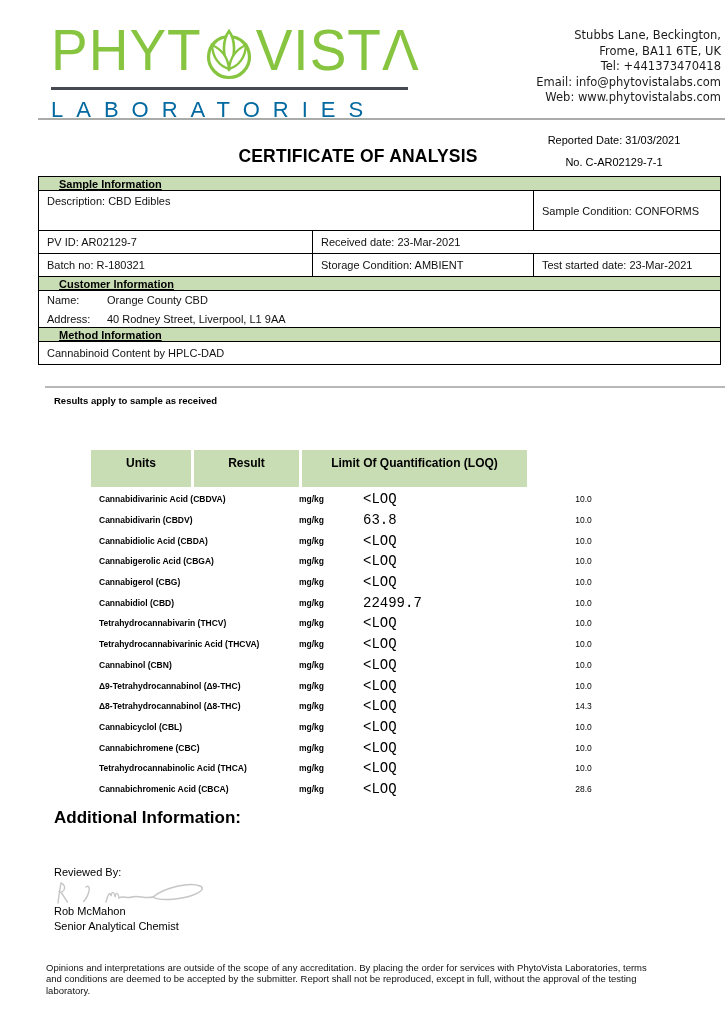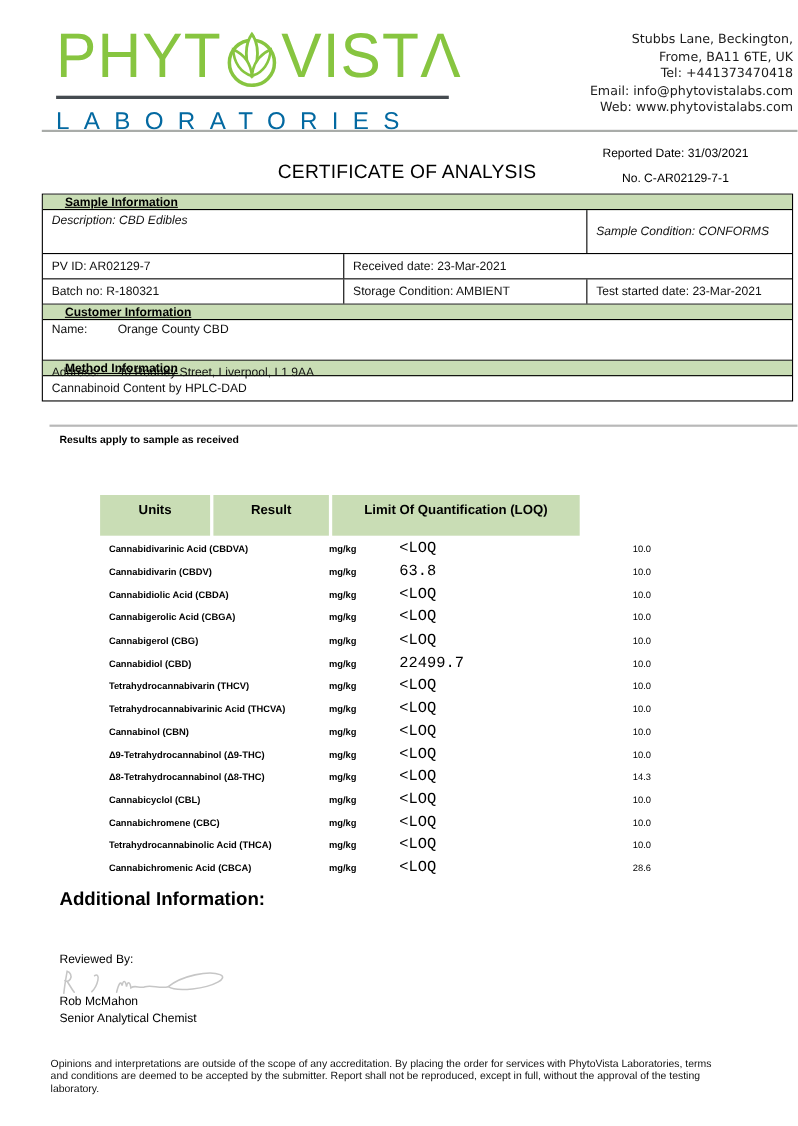--- a/index.html
+++ b/index.html
@@ -10,39 +10,39 @@
   .logo-row { position:absolute; left:27px; top:22px; display:flex; align-items:flex-end; color:#87C540; }
   .logo-word { font-size:55px; line-height:58px; font-weight:400; letter-spacing:1px; transform:scaleY(1.04); transform-origin:bottom left; }
   .logo-icon-wrap { width:52px; height:56px; margin:0 1px; display:flex; align-items:flex-end; }
   .logo-rule { position:absolute; left:27px; top:87px; width:357px; height:3px; background:#454b50; }
   .logo-sub { position:absolute; left:27px; top:97px; font-size:22px; letter-spacing:13px; color:#0369a1; white-space:nowrap; }
   .contact { position:absolute; right:28px; top:28px; text-align:right; font-family:"DejaVu Sans", sans-serif; font-size:11.5px; line-height:15.6px; color:#1b1b1b; }
   .top-divider { position:absolute; left:14px; top:118px; width:697px; height:2px; background:#a9aca9; }
 
   
   .report-meta { position:absolute; left:482px; top:130px; width:216px; text-align:center; font-size:11px; line-height:21.5px; color:#000; }
-  .doc-title { position:absolute; left:16px; top:146px; width:660px; text-align:center; font-size:17.5px; font-weight:normal; letter-spacing:.2px; color:#000; }
+  .doc-title { position:absolute; left:4px; top:146px; width:660px; text-align:center; font-size:17.5px; font-weight:bold; letter-spacing:.2px; color:#000; }
 
   
   .info-table { position:absolute; left:14px; top:176px; width:683px; border:1px solid #000; font-size:11px; }
   .bar { height:14px; background:#C9DDB5; border-bottom:1px solid #000; display:flex; align-items:center; padding-left:20px; }
   .bar span { font-weight:bold; text-decoration:underline; font-size:11px; color:#000; }
   .irow { display:flex; border-bottom:1px solid #000; }
   .irow:last-child { border-bottom:none; }
   .icell { border-right:1px solid #000; padding:4px 6px 0 8px; }
   .icell:last-child { border-right:none;text-align:right; }
-  .row-desc { height:40px;font-style:italic; }
+  .row-desc { height:40px; }
   .row-desc .c1 { width:495px; }
   .row-desc .c2 { flex:1; display:flex; align-items:center; padding-top:0; }
   .row-std { height:23px; }
   .row-std .c1 { width:274px; }
   .row-std .c2 { width:221px; }
   .row-std .c3 { flex:1; }
   .row-std .icell { display:flex; align-items:center; padding-top:0; }
-  .row-cust { height:37px; flex-direction:column; padding:3px 0 0 8px;gap:20px; }
+  .row-cust { height:37px; flex-direction:column; padding:3px 0 0 8px; }
   .label-col { display:inline-block; width:60px; }
   .cust-line2 { margin-top:7px; }
   .row-method { height:22px; display:flex; align-items:center; padding-left:8px; }
 
   
   .mid-divider { position:absolute; left:21px; top:386px; width:690px; height:2px; background:#b8b8b8; }
   .results-note { position:absolute; left:30px; top:395px; font-size:9.5px; font-weight:bold; color:#000; }
 
   
   .results-table { position:absolute; left:67px; top:450px; width:605px; }

